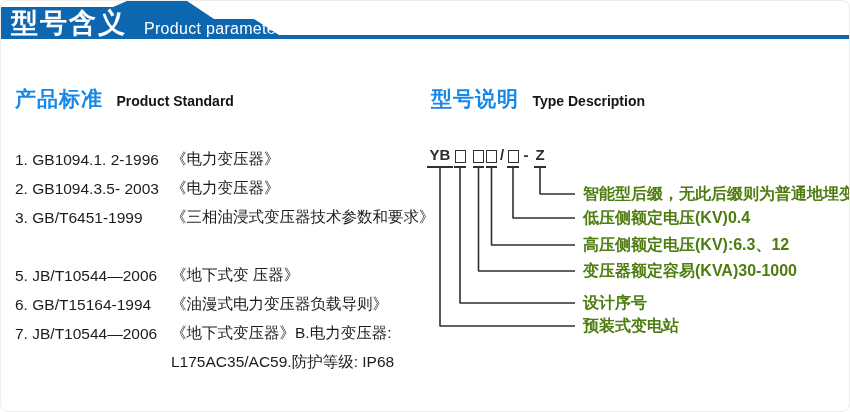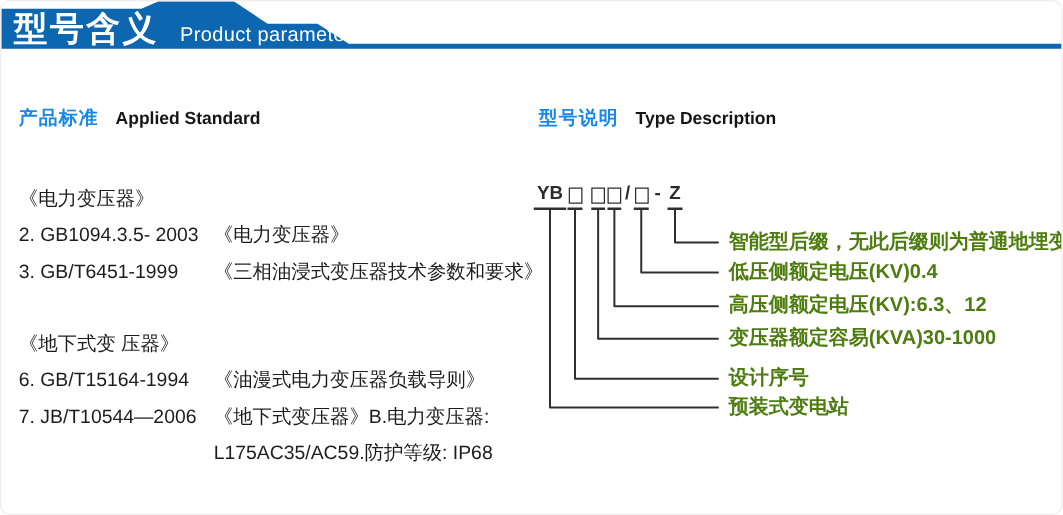--- a/index.html
+++ b/index.html
@@ -17,21 +17,21 @@
     font-size:27px;font-weight:bold;color:#ffffff;letter-spacing:2px;
   }
   .banner-en{
     position:absolute;left:143px;top:19px;
     font-size:16px;color:#ffffff;letter-spacing:.3px;
   }
   
   .sec-head{position:absolute;white-space:nowrap;}
   .sec-head.left{left:14px;top:84px;}
   .sec-head.right{left:430px;top:84px;text-align:center;}
-  .sec-cn{font-size:15px;font-weight:bold;color:#1787e8;letter-spacing:1px;}
+  .sec-cn{font-size:21px;font-weight:bold;color:#1787e8;letter-spacing:1px;}
   .sec-en{font-size:14px;font-weight:600;color:#151515;margin-left:9px;}
   
   .std-list{
     position:absolute;left:14px;top:144px;width:410px;
     list-style:none;margin:0;padding:0;
   }
   .std-item{display:flex;height:29px;align-items:center;font-size:15.5px;color:#1c1c1c;}
   .std-code{width:156px;flex-shrink:0;}
   .std-title{flex:1;white-space:nowrap;}
   
@@ -61,38 +61,40 @@
     <svg width="850" height="40" viewBox="0 0 850 40">
       <polygon points="0,6 112,6 126,0 186,0 213,18 253,18 278,34 850,34 850,38 0,38" fill="#0d67b0"></polygon>
     </svg>
     <h1 class="banner-cn">型号含义</h1>
     <span class="banner-en">Product parameters</span>
   </header>
 
   <section>
     <div class="sec-head left">
       <span class="sec-cn">产品标准</span>
-      <span class="sec-en">Applied Standard</span>
+      <span class="sec-en">Product Standard</span>
     </div>
 
     <ul class="std-list">
       <li class="std-item">
+        <span class="std-code">1. GB1094.1. 2-1996</span>
         <span class="std-title">《电力变压器》</span>
       </li>
       <li class="std-item">
         <span class="std-code">2. GB1094.3.5- 2003</span>
         <span class="std-title">《电力变压器》</span>
       </li>
       <li class="std-item">
         <span class="std-code">3. GB/T6451-1999</span>
         <span class="std-title">《三相油浸式变压器技术参数和要求》</span>
       </li>
       <li class="std-item">
       </li>
       <li class="std-item">
+        <span class="std-code">5. JB/T10544—2006</span>
         <span class="std-title">《地下式变 压器》</span>
       </li>
       <li class="std-item">
         <span class="std-code">6. GB/T15164-1994</span>
         <span class="std-title">《油漫式电力变压器负载导则》</span>
       </li>
       <li class="std-item">
         <span class="std-code">7. JB/T10544—2006</span>
         <span class="std-title">《地下式变压器》B.电力变压器:</span>
       </li>

